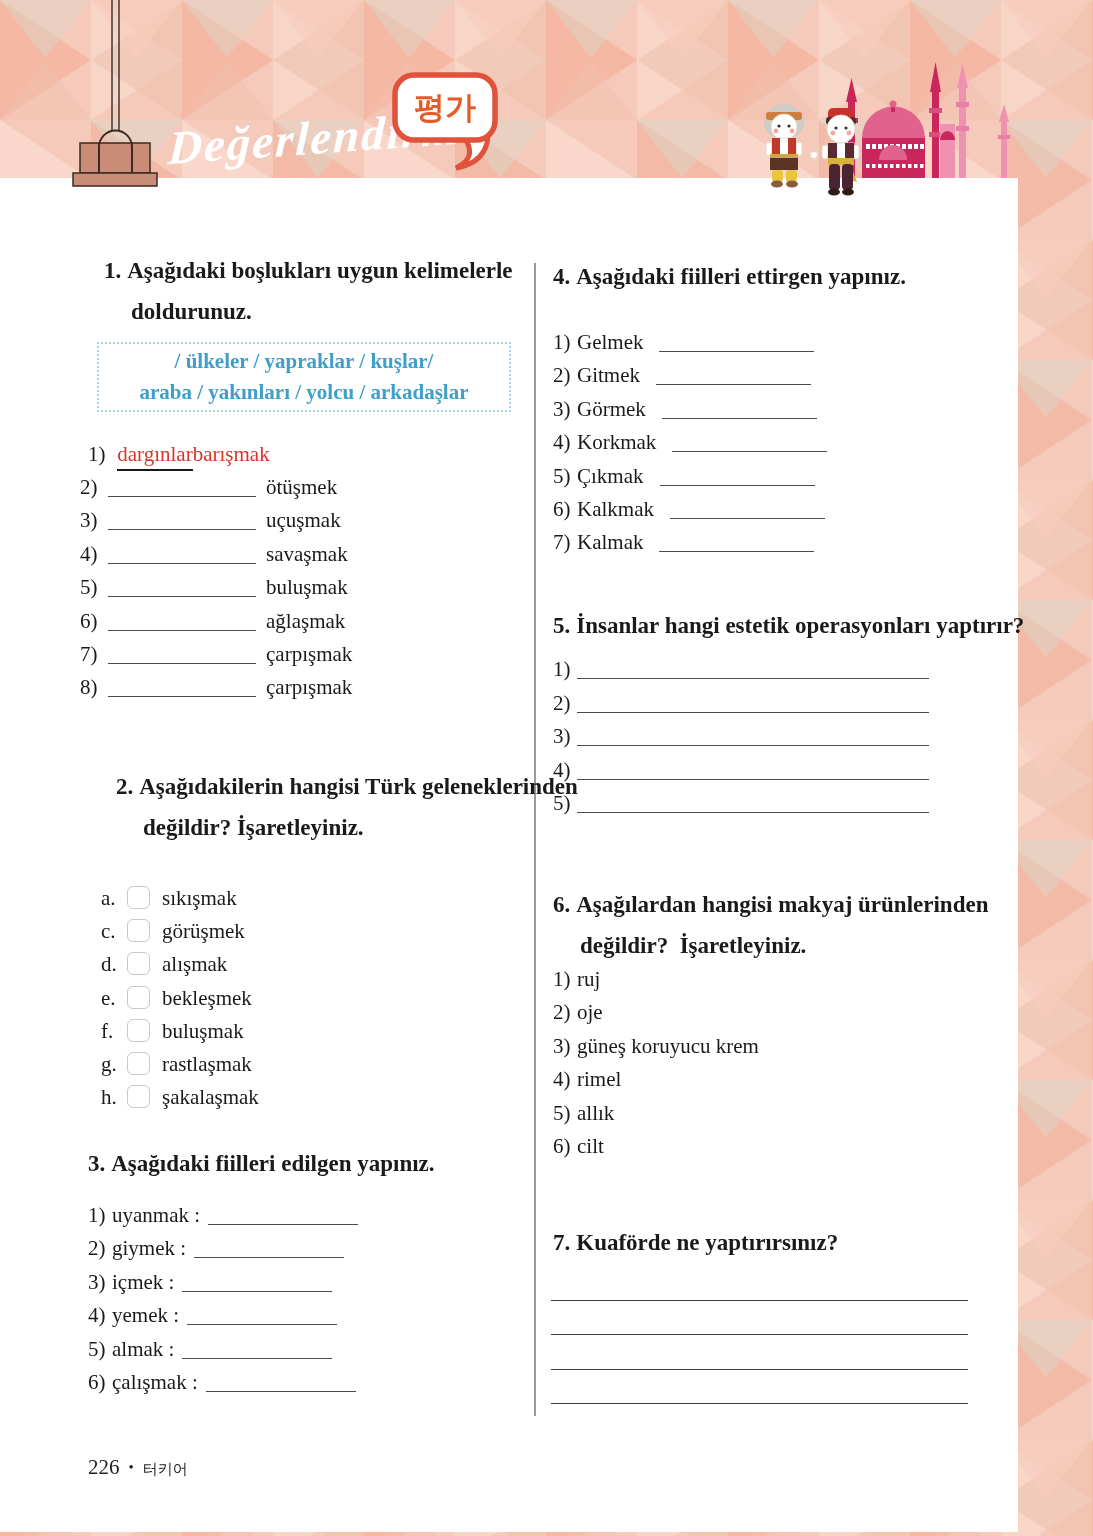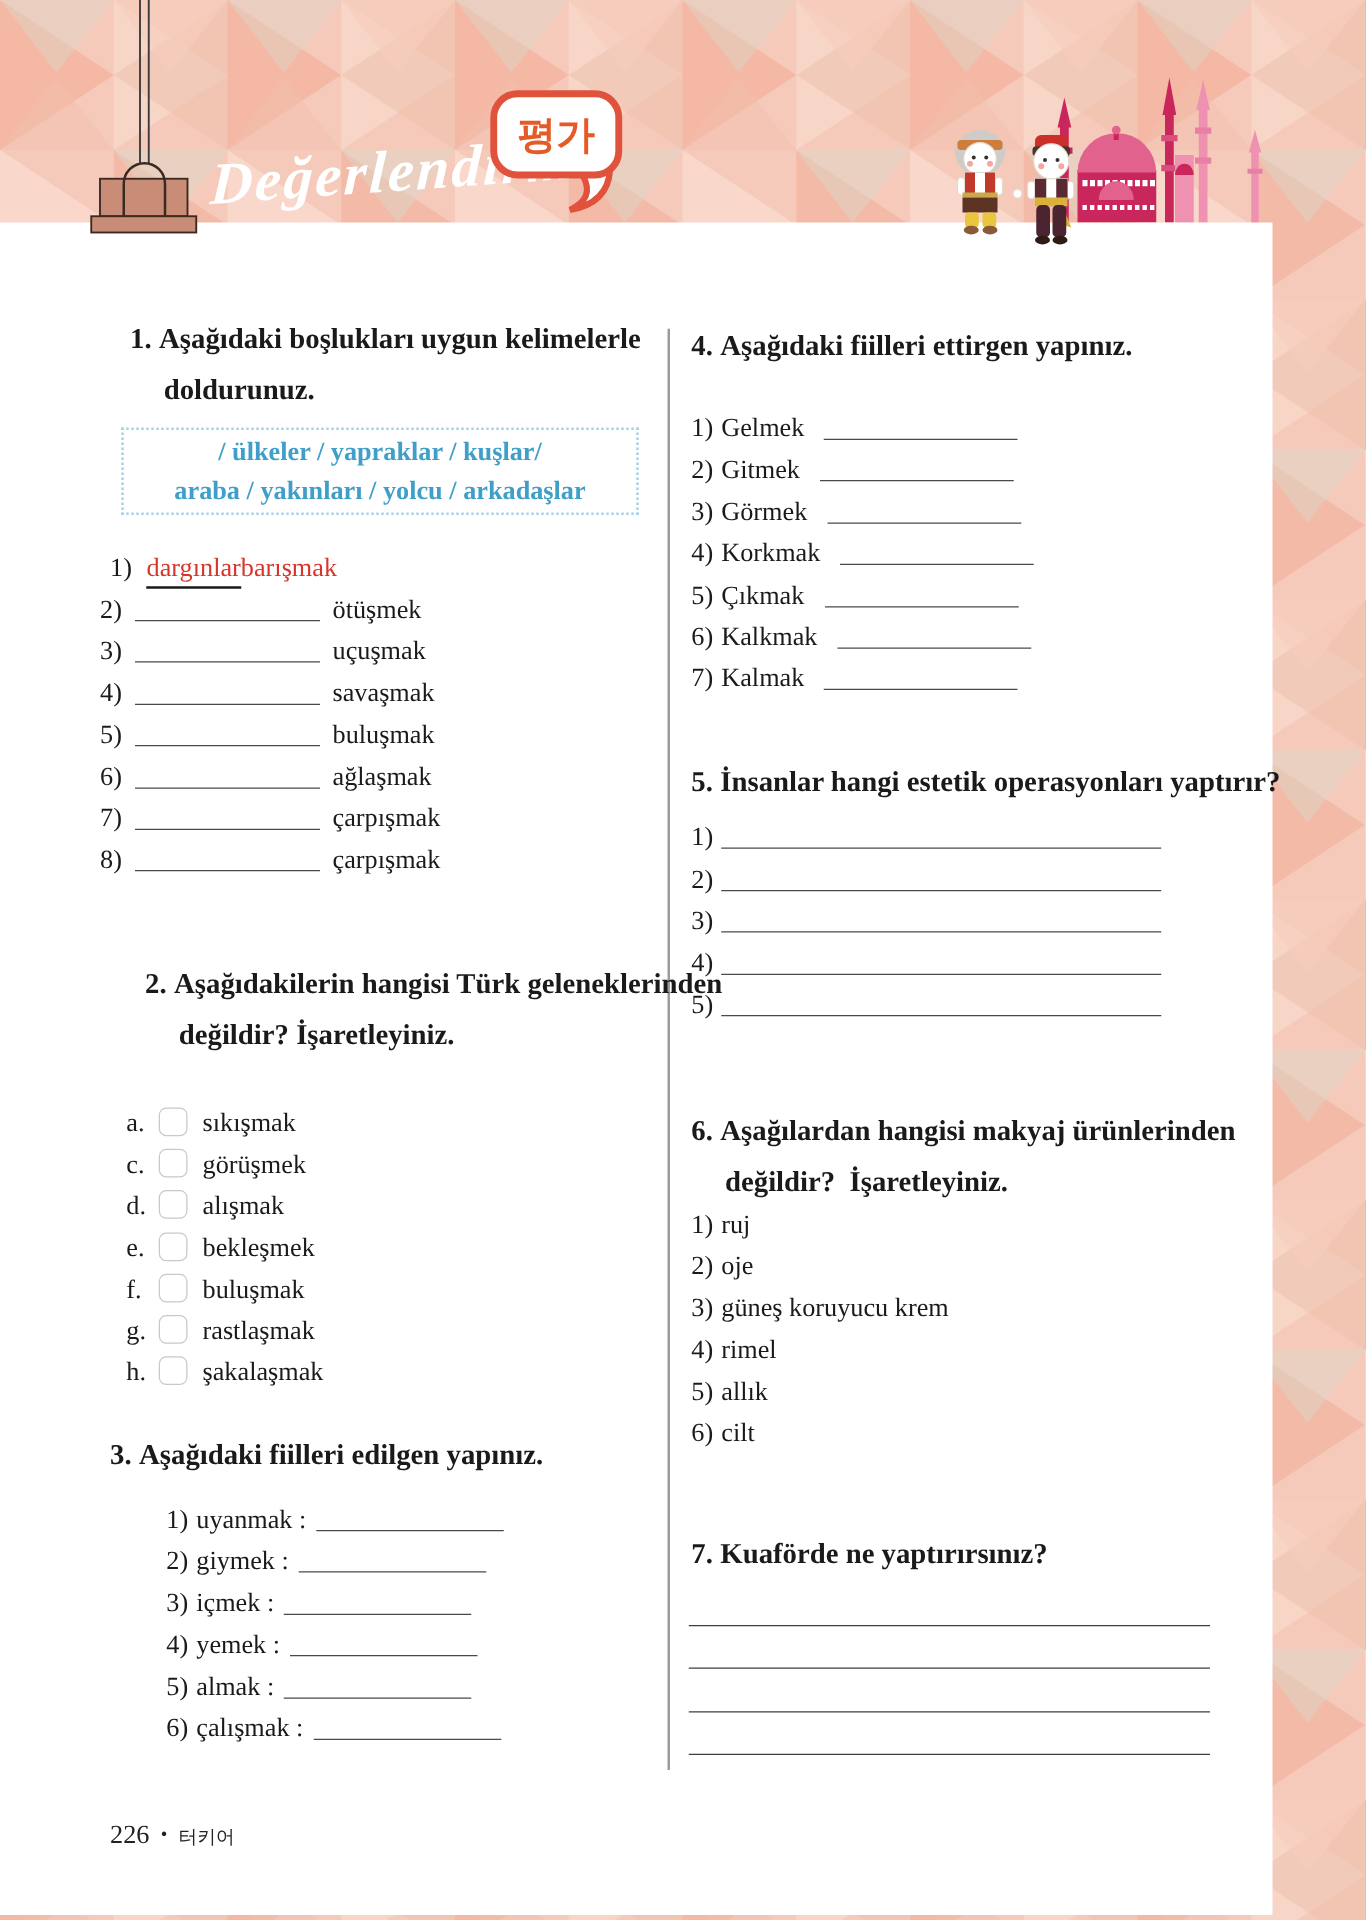--- a/index.html
+++ b/index.html
@@ -228,21 +228,21 @@
     <div class="row2"><span class="letter">e.</span><span class="checkbox"></span><span>bekleşmek</span></div>
     <div class="row2"><span class="letter">f.</span><span class="checkbox"></span><span>buluşmak</span></div>
     <div class="row2"><span class="letter">g.</span><span class="checkbox"></span><span>rastlaşmak</span></div>
     <div class="row2"><span class="letter">h.</span><span class="checkbox"></span><span>şakalaşmak</span></div>
   </div>
 
   <div class="qhead" style="left:88px;top:1143px;">
     <span class="qnum">3.</span><span>Aşağıdaki fiilleri edilgen yapınız.</span>
   </div>
 
-  <div class="rows" style="left:88px;top:1199px;margin-left:45px;">
+  <div class="rows" style="left:88px;top:1199px;">
     <div class="row"><span class="inum">1)</span><span>uyanmak :</span><span class="blank b150"></span></div>
     <div class="row"><span class="inum">2)</span><span>giymek :</span><span class="blank b150"></span></div>
     <div class="row"><span class="inum">3)</span><span>içmek :</span><span class="blank b150"></span></div>
     <div class="row"><span class="inum">4)</span><span>yemek :</span><span class="blank b150"></span></div>
     <div class="row"><span class="inum">5)</span><span>almak :</span><span class="blank b150"></span></div>
     <div class="row"><span class="inum">6)</span><span>çalışmak :</span><span class="blank b150"></span></div>
   </div>
 
   <div class="qhead" style="left:553px;top:256px;">
     <span class="qnum">4.</span><span>Aşağıdaki fiilleri ettirgen yapınız.</span>

